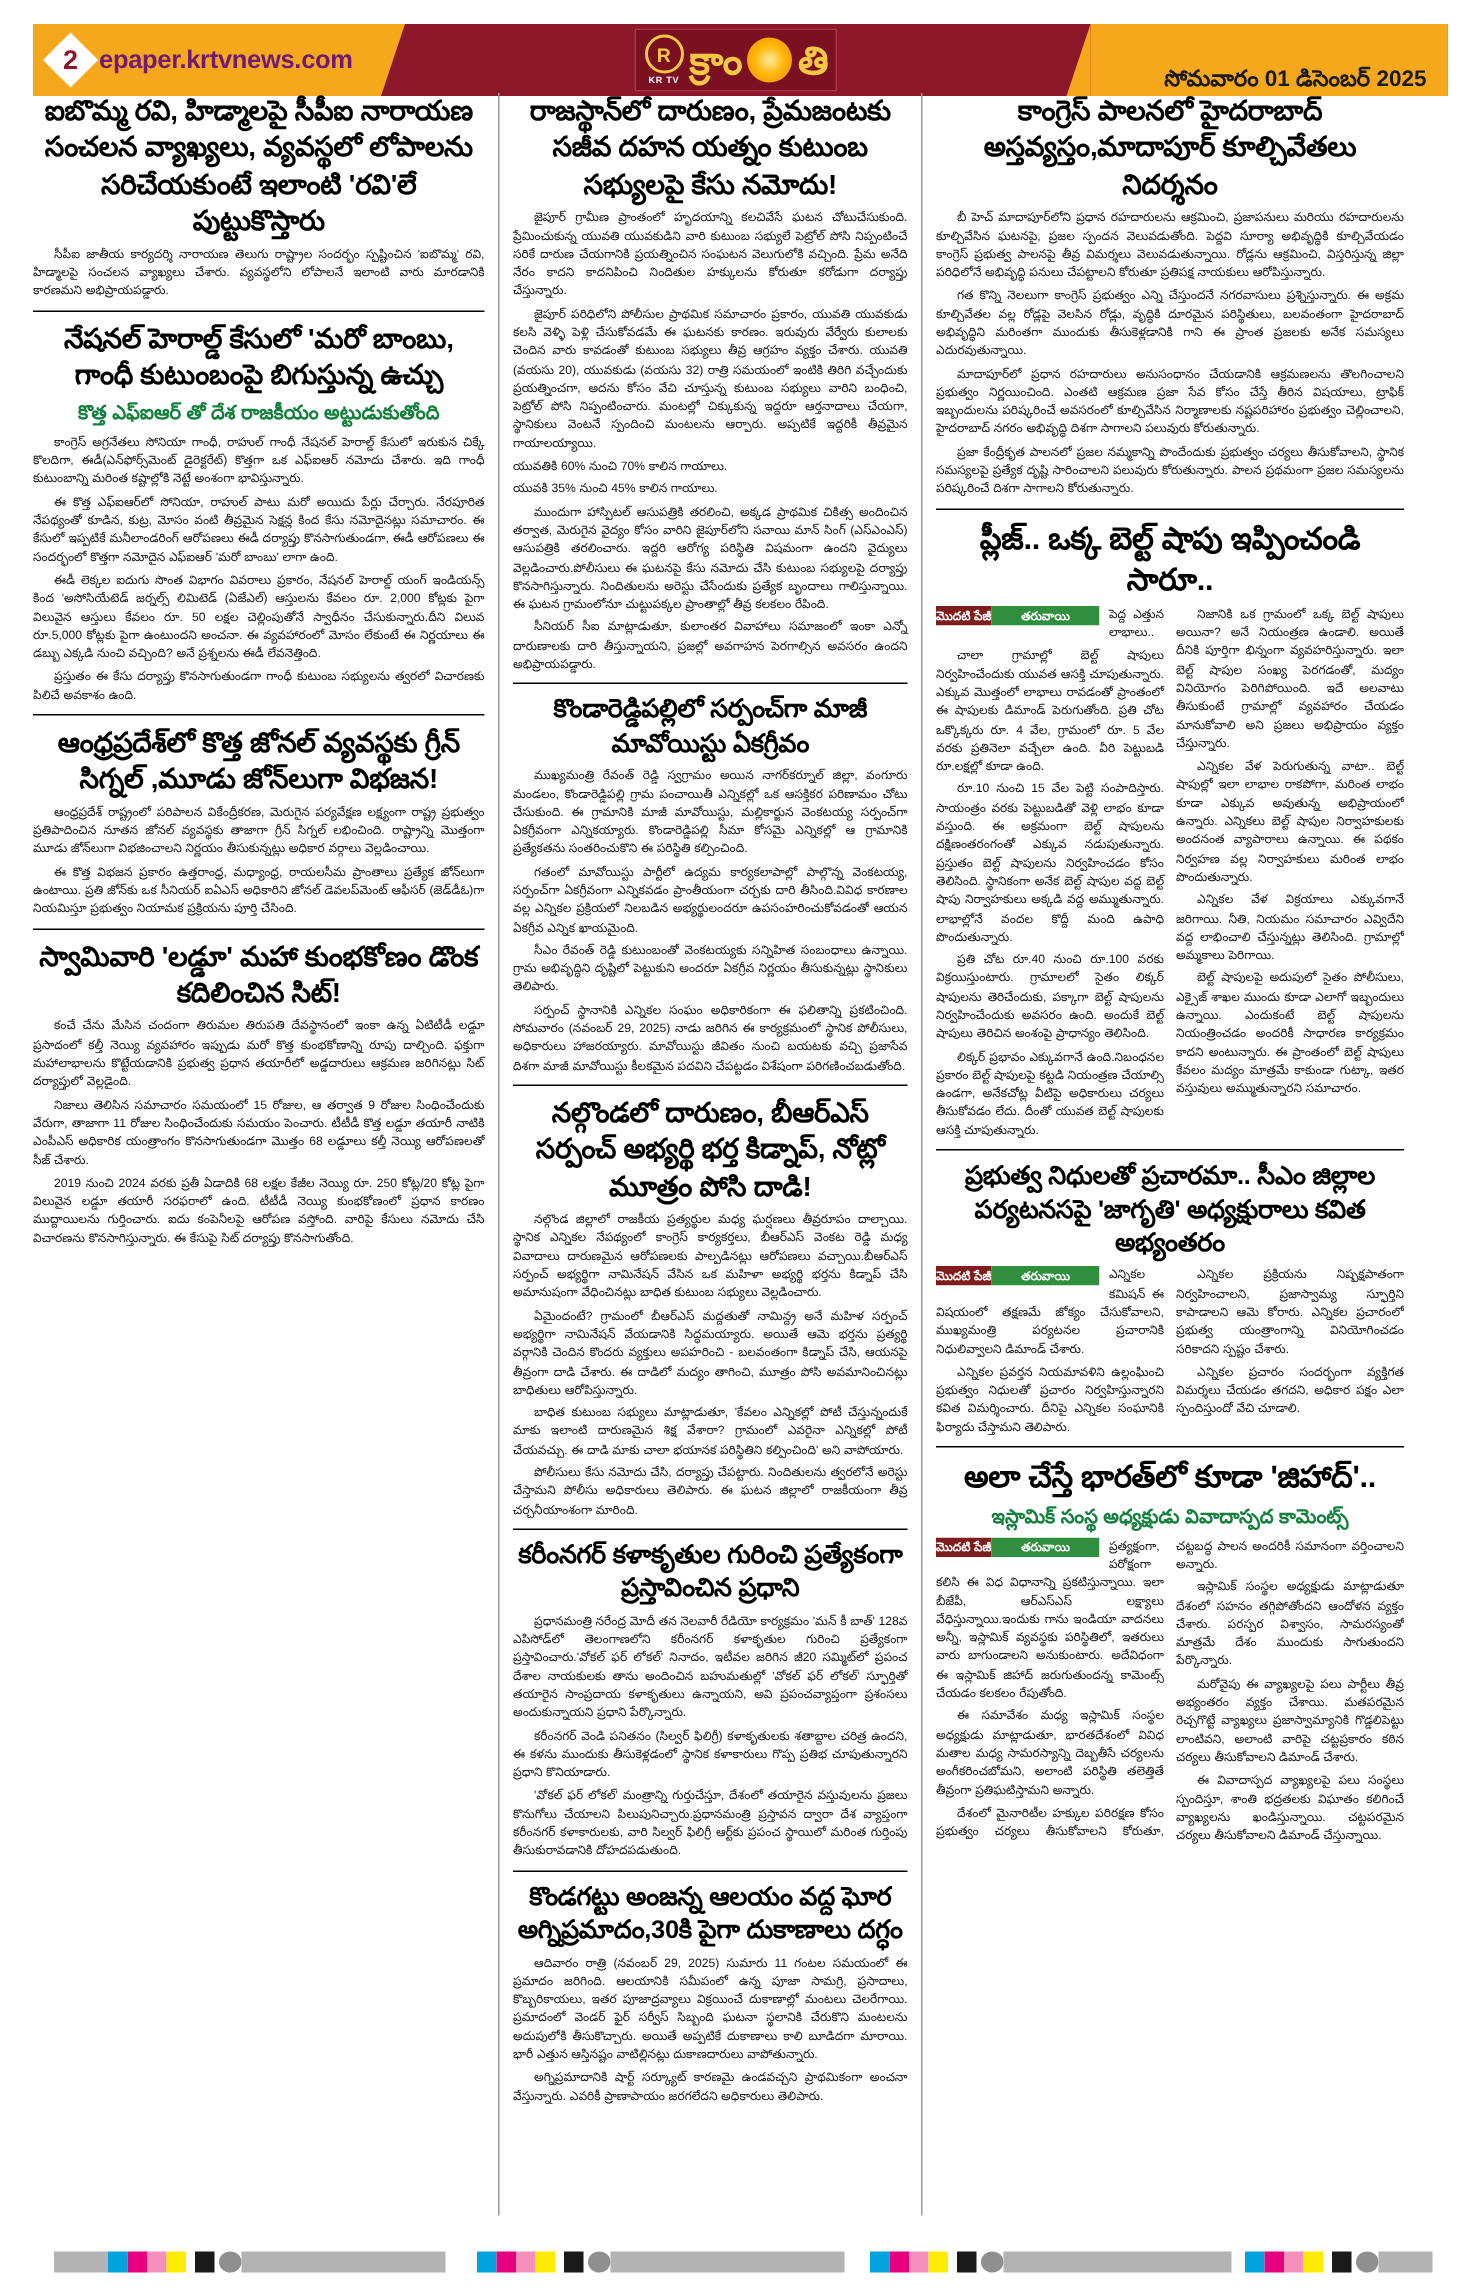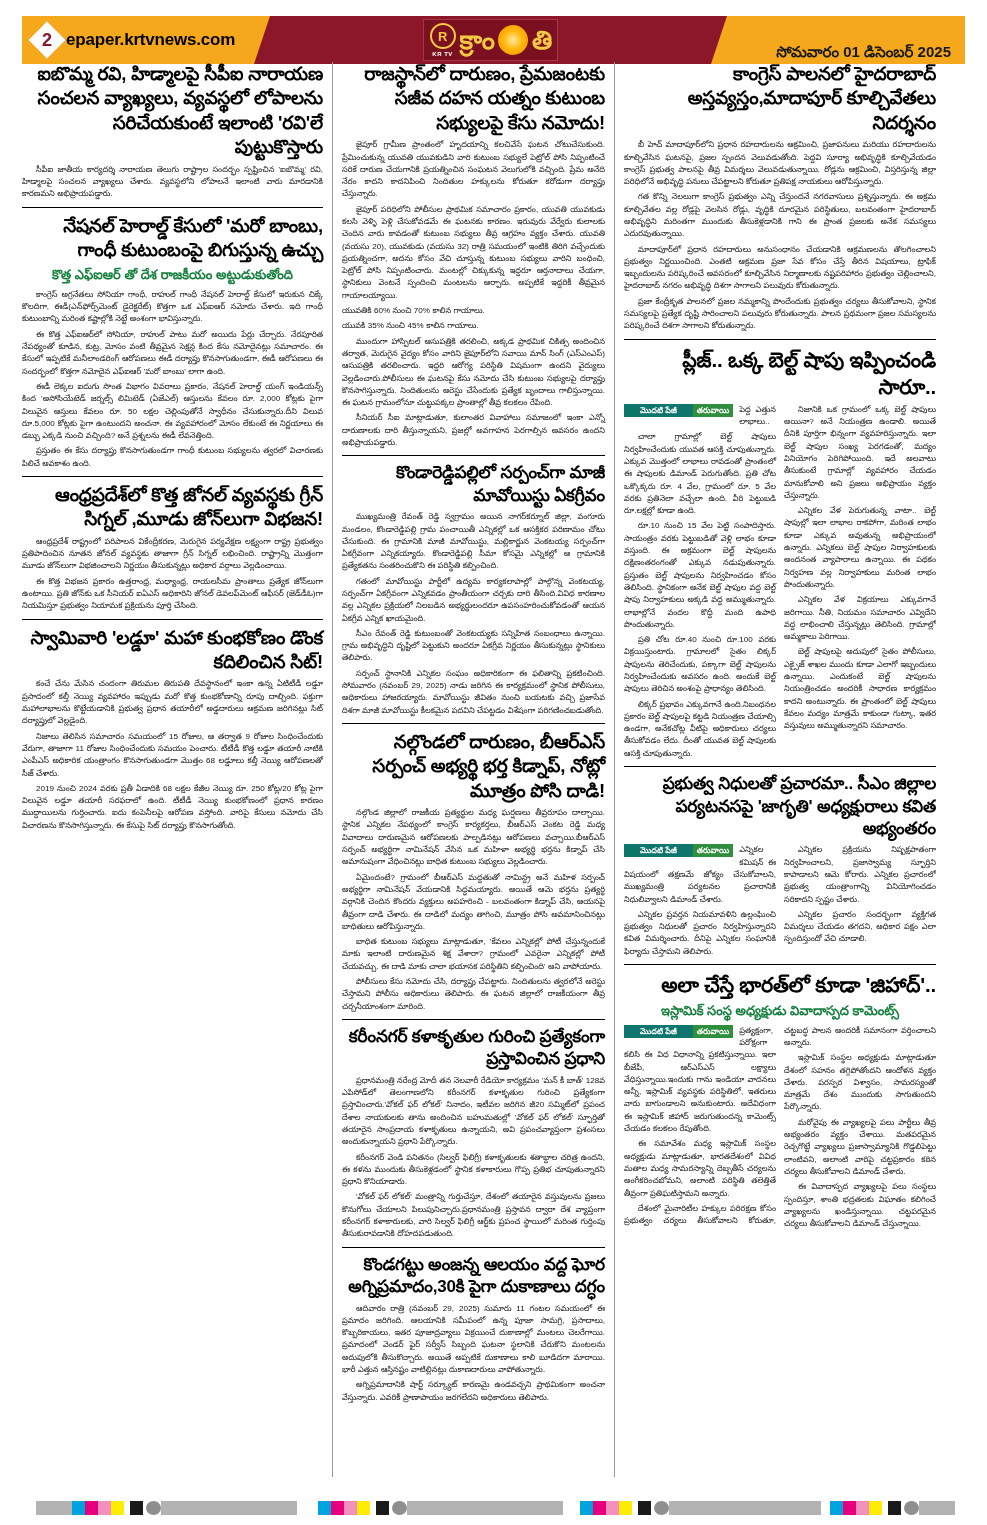--- a/index.html
+++ b/index.html
@@ -58,21 +58,21 @@
   .pagenum-diamond span {
     transform: rotate(-45deg);
     color: #8c1728;
     font-weight: bold;
     font-size: 18px;
     line-height: 1;
   }
   .mh-site {
     font-weight: bold;
     font-size: 17px;
-    color: #000000;
+    color: #701a75;
     letter-spacing: -0.2px;
     white-space: nowrap;
   }
   .mh-mid {
     flex: 1 1 auto;
     position: relative;
     display: flex;
     align-items: center;
     justify-content: center;
   }
@@ -184,21 +184,21 @@
 
   
   .article { margin-bottom: 6px; }
   .art-rule {
     border-top: 1.5px solid #000;
     margin: 5px 0 6px 0;
   }
   .headline {
     font-family: "Liberation Sans", "DejaVu Sans", sans-serif;
     font-weight: bold;
-    text-align: right;
+    text-align: center;
     color: #000;
     line-height: 1.32;
     margin: 0 0 4px 0;
     letter-spacing: -0.2px;
   }
   .h-xl { font-size: 20.5px; }
   .h-lg { font-size: 18.5px; }
   .h-md { font-size: 17px; }
   .subhead {
     font-weight: bold;
@@ -230,28 +230,28 @@
     align-items: stretch;
     height: 13px;
     font-size: 8px;
     font-weight: bold;
     line-height: 13px;
     margin: 0 6px 2px 0;
     float: left;
     overflow: hidden;
   }
   .cont-badge .cb-a {
-    background: #0f766e;
+    background: #7f1d1d;
     color: #fff;
-    padding: 0 16px;
+    padding: 0 0;
   }
   .cont-badge .cb-b {
     background: #2f8f3e;
     color: #fff;
-    padding: 0 4px;
+    padding: 0 20px;
   }
 
   
   .regbar {
     position: absolute;
     left: 0; right: 0; bottom: 10px;
     height: 14px;
   }
   .reg-group {
     position: absolute;

